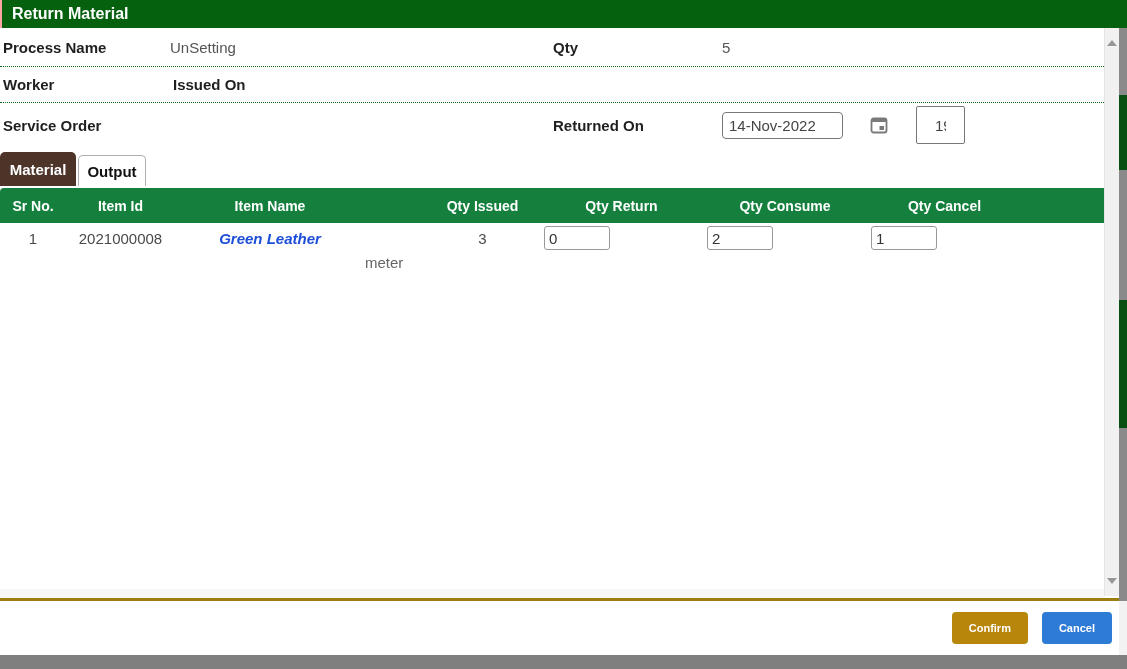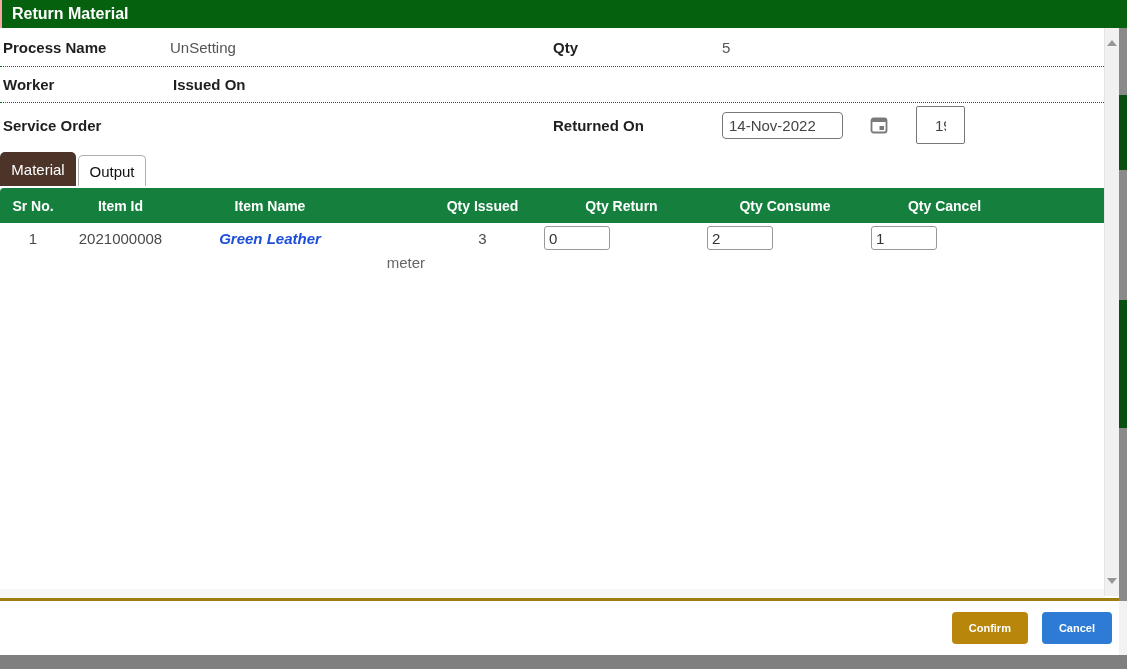--- a/index.html
+++ b/index.html
@@ -26,35 +26,35 @@
     width: 121px; height: 27px; border: 1px solid #777; border-radius: 4px;
     font-size: 15px; color: #444; padding: 0 4px 0 6px; font-family: inherit;
   }
   .time-input {
     width: 49px; height: 26px; border: 1px solid #777; border-radius: 2px;
     font-size: 15px; color: #444; text-align: center; padding: 18px; font-family: inherit;
   }
   .cal-btn { width: 18px; height: 18px; margin: 0 28px 0 27px; cursor: pointer; background: none; border: none; padding: 0; }
 
   .tabs { position: absolute; top: 152px; left: 0; display: flex; align-items: flex-end; }
-  .tab { display: flex; align-items: center; justify-content: center; font-weight: normal; font-size: 15px;
+  .tab { display: flex; align-items: center; justify-content: center; font-weight: bold; font-size: 15px;
          border-radius: 5px 5px 0 0; cursor: pointer; }
   .tab.active { width: 76px; height: 34px; background: #4d3429; color: #ffffff; }
   .tab.inactive { width: 68px; height: 31px; margin-left: 2px; background: #ffffff; color: #111;
                   border: 1px solid #b0b0b0; border-bottom: none; }
 
   .thead { position: absolute; top: 188px; left: 0; width: 1104px; height: 35px;
            background: #15803d; border-radius: 4px 0 0 0;
            display: flex; align-items: center; color: #fff; font-weight: bold; font-size: 14px; }
   .trow { position: absolute; top: 223px; left: 0; width: 1104px; height: 30px;
           display: flex; align-items: center; font-size: 15px; color: #4a4a4a; }
   .c0 { width: 66px;  text-align: center; }
   .c1 { width: 109px; text-align: center; }
   .c2 { width: 190px; text-align: center; }
-  .c3 { width: 60px;  text-align: right; margin-top: 48px; }
+  .c3 { width: 60px;  text-align: left; margin-top: 48px; }
   .c4 { width: 115px; text-align: center; }
   .c5 { width: 163px; text-align: center; }
   .c6 { width: 164px; text-align: center; }
   .c7 { width: 155px; text-align: center; }
   .c8 { flex: 1; }
   .cell-input { text-align: left; }
   .item-name { font-weight: bold; color: #1d4ed8; font-style: italic; }
   .unit-text { color: #666; }
   .qty-input {
     width: 66px; height: 24px; border: 1px solid #999; border-radius: 3px;

